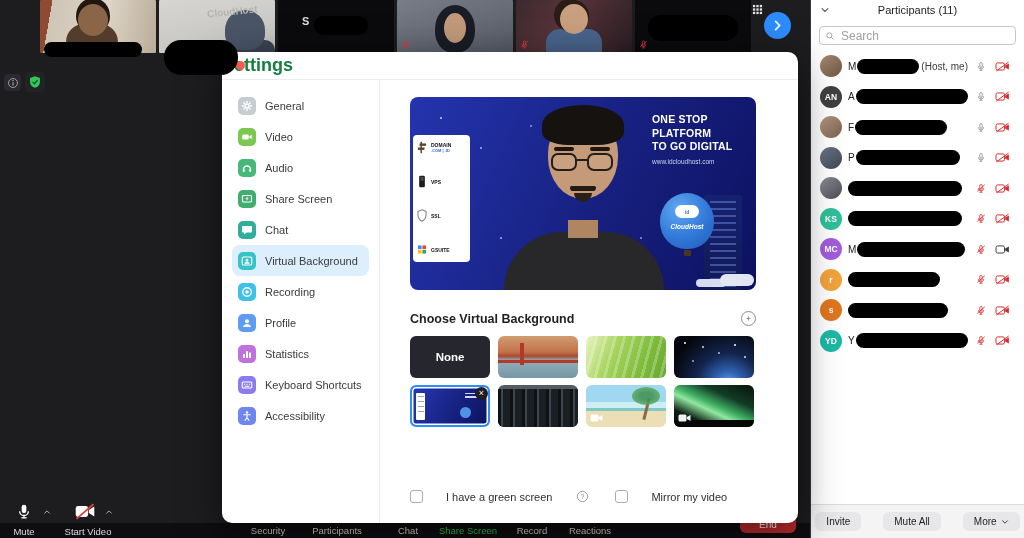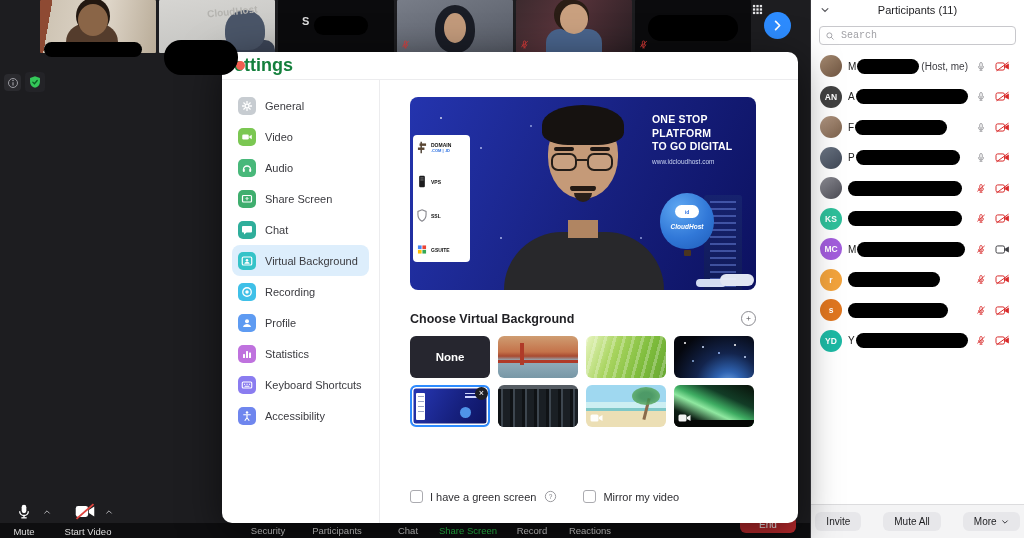--- a/index.html
+++ b/index.html
@@ -128,34 +128,34 @@
   .t-servers{background:linear-gradient(180deg,#555c63 0 12%,#23282e 12% 100%)}
   .t-servers::before{content:'';position:absolute;inset:4px 0 0 0;background:repeating-linear-gradient(90deg,#0f1215 0 3px,#3d464f 3px 5px,#1a1f24 5px 12px)}
   .t-beach{background:linear-gradient(180deg,#9fd8f0 0 40%,#cdeff2 40% 55%,#7ec8c8 55% 62%,#ecdfb5 62% 100%)}
   .t-beach::after{content:'';position:absolute;right:6px;top:2px;width:28px;height:18px;background:radial-gradient(#3f8f4f 30%,#58a85f 70%);border-radius:50%;opacity:.85}
   .t-beach::before{content:'';position:absolute;right:18px;top:13px;width:3px;height:22px;background:#8a6a4a;transform:rotate(14deg)}
   .t-aurora{background:linear-gradient(205deg,#091109 0%,#123c26 30%,#3fae63 48%,#8fe8a0 58%,#0d1f14 78%,#05080a 100%)}
   .t-aurora::after{content:'';position:absolute;left:0;bottom:0;width:100%;height:7px;background:#050705}
 
   
   .checks{position:absolute;left:30px;bottom:20px;display:flex;align-items:center;gap:26px;font-size:11px;color:#2f2f33}
-  .check{display:flex;align-items:center;gap:7px}
+  .check{display:flex;align-items:center;gap:23px}
   .cb{width:11px;height:11px;border:1px solid #ababb0;border-radius:3px;background:#fff;flex:0 0 auto}
   .help{width:13px;height:13px;flex:0 0 auto;margin-left:1px}
 
   
   .panel{position:absolute;right:0;top:0;width:214px;height:538px;background:#fff;border-left:1px solid #38383c;z-index:6;
          display:flex;flex-direction:column;box-sizing:border-box}
   .p-head{height:20px;position:relative;flex:0 0 auto}
   .p-chev{position:absolute;left:9px;top:5px;width:10px;height:10px}
   .p-title{text-align:center;font-size:11px;color:#1d1d20;line-height:21px;font-weight:500}
   .p-search{margin:6px 8px 0;height:17px;border:1px solid #c8c8cc;border-radius:4px;display:flex;align-items:center;gap:4px;
             padding:0 5px;background:#fff;flex:0 0 auto}
   .p-search .sic{width:10px;height:10px;color:#98989d;flex:0 0 auto}
-  .p-search input{border:0;outline:0;flex:1;min-width:0;font-size:10px;color:#333;background:transparent;font-family:Liberation Mono, monospace}
+  .p-search input{border:0;outline:0;flex:1;min-width:0;font-size:12px;color:#333;background:transparent;font-family:Liberation Sans, sans-serif}
   .p-search input::placeholder{color:#a0a0a5}
   .p-rows{margin-top:6px;flex:1;overflow:hidden}
   .p-row{height:30.5px;display:flex;align-items:center;padding:0 14px 0 9px;gap:4px}
   .avatar{width:22px;height:22px;border-radius:50%;flex:0 0 auto;color:#fff;font-size:8.5px;font-weight:700;
           display:flex;align-items:center;justify-content:center}
   .photo0{background:linear-gradient(135deg,#a78b72,#6e5440)}
   .photo1{background:linear-gradient(135deg,#8f8f97,#4a4a52)}
   .photo2{background:linear-gradient(135deg,#b59a85,#7a5f4a)}
   .photo3{background:linear-gradient(135deg,#6e7887,#3e4654)}
   .p-name{flex:1;display:flex;align-items:center;min-width:0;font-size:10px;color:#222;margin-left:2px}

